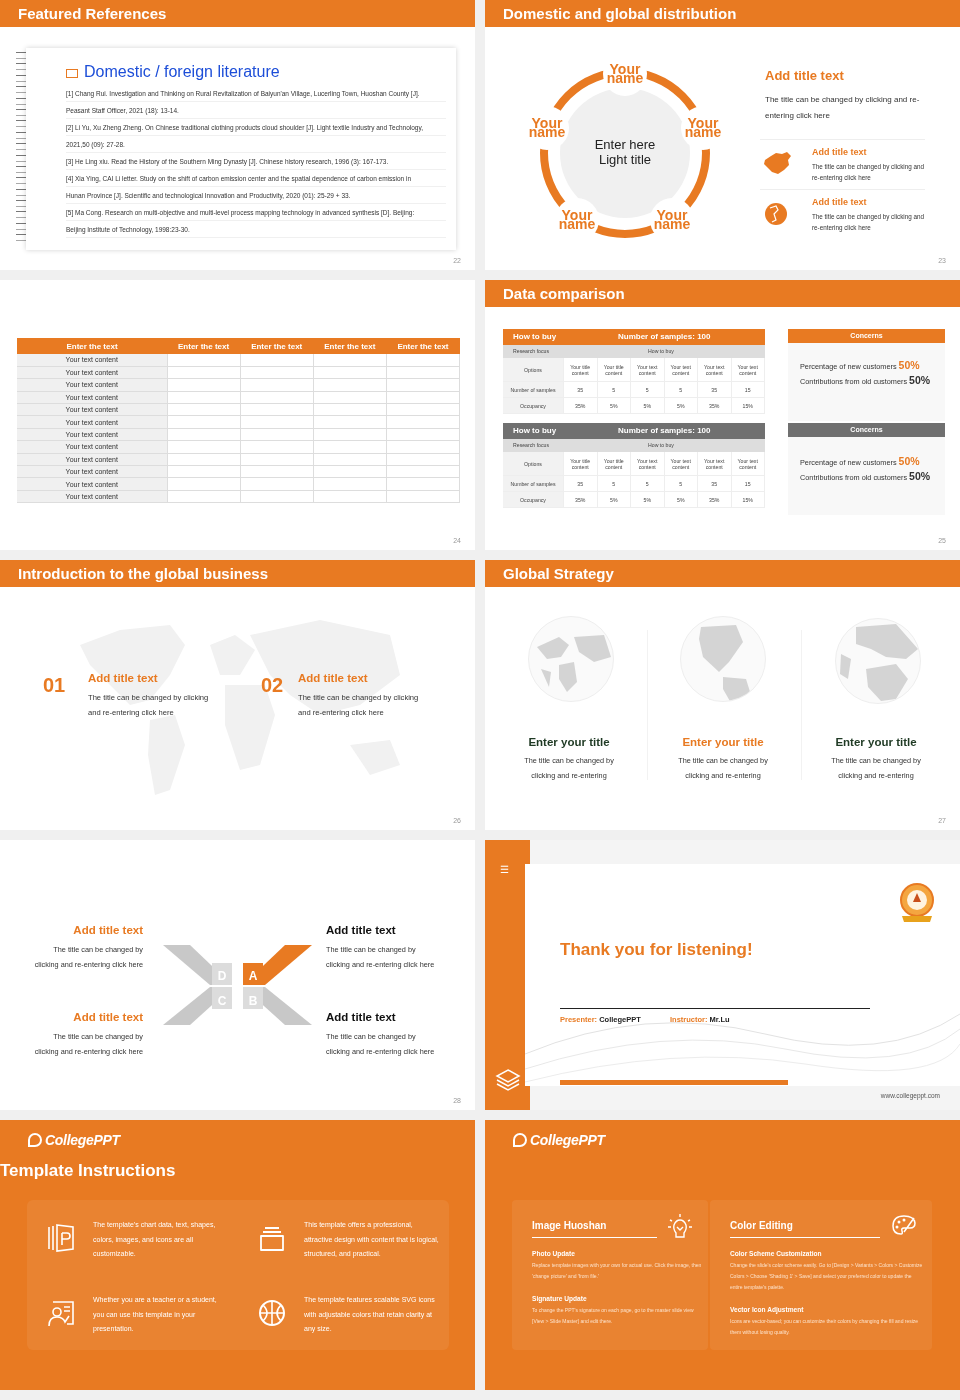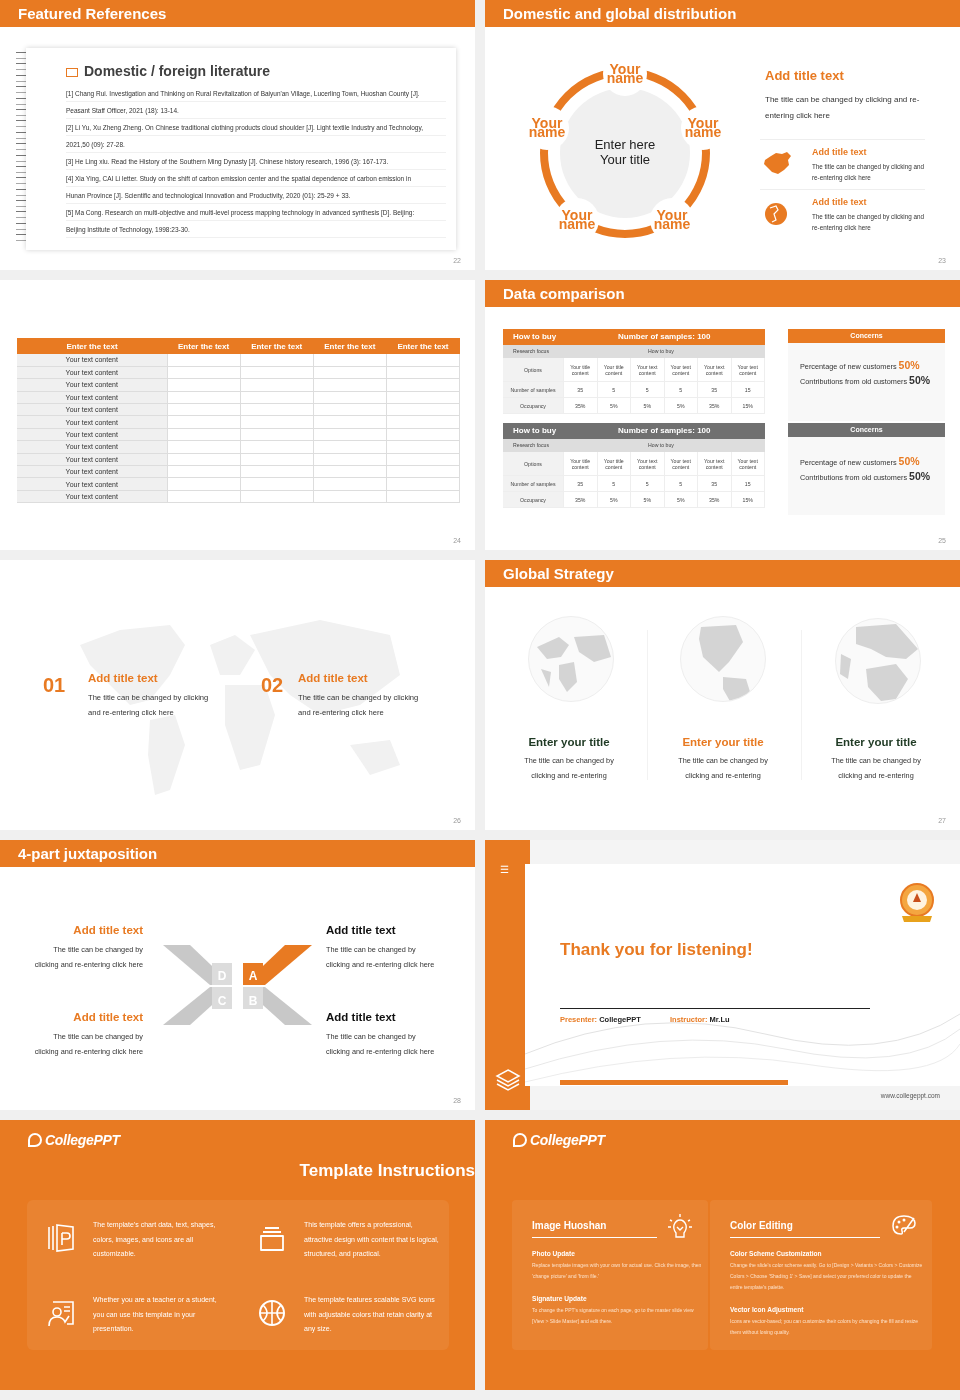--- a/index.html
+++ b/index.html
@@ -10,21 +10,21 @@
 .s5{left:0;top:560px}.s6{left:485px;top:560px}
 .s7{left:0;top:840px}.s8{left:485px;top:840px}
 .s9{left:0;top:1120px;height:270px}.s10{left:485px;top:1120px;height:270px}
 .hdr{position:absolute;left:0;top:0;width:100%;height:27px;background:#e87a22;color:#fff;font-weight:bold;font-size:15px;line-height:27px;padding-left:18px}
 .pgnum{position:absolute;right:14px;bottom:6px;font-size:7px;color:#999}
 .or{color:#e87a22}
 
 .refcard{position:absolute;left:26px;top:48px;width:430px;height:202px;background:#fff;box-shadow:0 0 5px rgba(0,0,0,.18)}
 .spiral{position:absolute;left:16px;top:52px;width:22px;height:195px}
 .spiral i{display:block;height:7px;margin-bottom:4.4px;border-top:1.5px solid #777;border-bottom:1px solid #aaa;width:18px}
-.reftitle{position:absolute;left:40px;top:15px;font-size:14px;font-weight:bold;color:#404040}
+.reftitle{position:absolute;left:40px;top:15px;font-size:16px;font-weight:normal;color:#1d4ed8}
 .reftitle .bk{display:inline-block;width:12px;height:9px;border:1.3px solid #e87a22;margin-right:6px;vertical-align:-1px}
 .reflist{position:absolute;left:40px;top:37px;width:380px;font-size:6.5px;color:#333}
 .reflist div{height:17px;line-height:17px;border-bottom:1px solid #f0f0f0;white-space:nowrap;overflow:hidden}
 
 .ring{position:absolute;left:55px;top:68px;width:170px;height:170px;border-radius:50%;border:8px solid #e87a22}
 .ringinner{position:absolute;left:75px;top:88px;width:130px;height:130px;border-radius:50%;background:#f0f0f0}
 .node{position:absolute;width:44px;height:44px;border-radius:50%;background:#fff;text-align:center;font-size:14px;font-weight:bold;color:#e87a22;line-height:9px;padding-top:13px}
 .center-t{position:absolute;left:95px;top:137px;width:90px;text-align:center;font-size:13px;color:#222;line-height:15px}
 .s2 .ttl{position:absolute;left:280px;top:68px;font-size:13px;font-weight:bold;color:#e87a22}
 .s2 .desc{position:absolute;left:280px;top:92px;font-size:8px;color:#333;line-height:16px;width:170px}
@@ -75,21 +75,21 @@
 .s8 .hr{position:absolute;left:75px;top:168px;width:310px;height:1px;background:#222}
 .s8 .pr{position:absolute;left:75px;top:175px;font-size:7.5px;font-weight:bold;color:#222}
 .s8 .ins{position:absolute;left:185px;top:175px;font-size:7.5px;font-weight:bold;color:#222}
 .s8 .bar{position:absolute;left:75px;top:240px;width:228px;height:5px;background:#e87a22}
 .s8 .url{position:absolute;right:20px;top:252px;font-size:6.5px;color:#555}
 .s8 .logo{position:absolute;left:412px;top:42px;width:40px;height:42px}
 
 .orange{background:#e87a22}
 .cpl{position:absolute;left:28px;top:12px;color:#fff;font-size:14px;font-style:italic;font-weight:bold;letter-spacing:-0.3px}
 .cpl .pi{display:inline-block;width:14px;height:14px;border:2.5px solid #fff;border-radius:50% 50% 50% 0;margin-right:3px;vertical-align:-2px}
-.bigt{position:absolute;width:100%;text-align:right;top:41px;color:#fff;font-size:17px;font-weight:bold}
+.bigt{position:absolute;width:100%;text-align:left;top:41px;color:#fff;font-size:17px;font-weight:bold}
 .panel{position:absolute;left:27px;top:80px;width:422px;height:150px;background:rgba(255,255,255,.07);border-radius:6px}
 .cell{position:absolute;width:211px;height:75px}
 .cell .ic{position:absolute;left:20px;top:23px;width:28px;height:30px}
 .cell .tx{position:absolute;left:66px;top:18px;width:135px;font-size:7px;color:#fff;line-height:14.6px}
 .tpan{position:absolute;top:80px;width:196px;height:150px;background:rgba(255,255,255,.07);border-radius:4px}
 .tpan .h{position:absolute;left:20px;top:20px;font-size:10px;font-weight:bold;color:#fff}
 .tpan .ln{position:absolute;left:20px;top:37px;width:125px;height:1px;background:#fff}
 .tpan .ic{position:absolute;right:14px;top:12px;width:28px;height:28px}
 .tpan .st{position:absolute;left:20px;font-size:6.6px;font-weight:bold;color:#fff}
 .tpan .sd{position:absolute;left:20px;font-size:5px;color:#fde3cc;line-height:11px;width:170px}
@@ -134,21 +134,21 @@
   </div>
   <div class="pgnum">22</div>
 </div>
 
 <div class="slide s2">
   <div class="hdr">Domestic and global distribution</div>
   <div class="ring"></div>
   <div class="ringinner"></div>
   <div class="center-t">
       <div>Enter here</div>
-      <div>Your title</div>
+      <div>Light title</div>
     </div>
   <div class="node" style="left:118px;top:52px">
       <div>Your</div>
       <div>name</div>
     </div>
   <div class="node" style="left:196px;top:106px">
       <div>Your</div>
       <div>name</div>
     </div>
   <div class="node" style="left:165px;top:198px">
@@ -367,20 +367,21 @@
   </div>
   <div class="ccard" style="top:143px">
     <div class="h" style="background:#707070">Concerns</div>
     <div class="l" style="top:32px"><span>Percentage of new customers</span> <b class="or">50%</b></div>
     <div class="l" style="top:47px"><span>Contributions from old customers</span> <b>50%</b></div>
   </div>
   <div class="pgnum">25</div>
 </div>
 
 <div class="slide s5">
+  <div class="hdr">Introduction to the global business</div>
   <svg class="worldmap" viewBox="0 0 360 210">
     <g fill="#f1f1f1">
       <path d="M20 40 L60 25 L110 20 L125 40 L110 70 L90 95 L70 100 L50 80 L30 60 Z"></path>
       <path d="M90 115 L115 110 L125 140 L110 185 L95 190 L88 150 Z"></path>
       <path d="M150 40 L175 30 L195 45 L180 70 L160 70 Z"></path>
       <path d="M165 80 L205 80 L215 110 L200 160 L180 165 L165 120 Z"></path>
       <path d="M190 30 L260 15 L330 30 L340 70 L300 100 L260 110 L230 90 L210 70 Z"></path>
       <path d="M290 140 L330 135 L340 160 L310 170 Z"></path>
     </g>
   </svg>
@@ -436,21 +437,20 @@
     </div>
   <div class="t" style="left:311px;top:176px;color:#1f3a24">Enter your title</div>
   <div class="d" style="left:311px;top:194px">
       <div>The title can be changed by</div>
       <div>clicking and re-entering</div>
     </div>
   <div class="pgnum">27</div>
 </div>
 
 <div class="slide s7">
-  <div class="hdr">4-part juxtaposition</div>
   <svg style="position:absolute;left:160px;top:103px" width="155" height="84" viewBox="0 0 155 84">
     <path d="M3 2 L30 2 L72 42 L72 42 L50 42 Z" fill="#c8c8c8"></path>
     <path d="M3 82 L30 82 L72 44 L50 44 Z" fill="#c8c8c8"></path>
     <path d="M152 82 L125 82 L83 44 L105 44 Z" fill="#c8c8c8"></path>
     <path d="M152 2 L125 2 L83 42 L105 42 Z" fill="#e87a22"></path>
     <rect x="52" y="20" width="20" height="22" fill="#dcdcdc"></rect>
     <rect x="52" y="44" width="20" height="22" fill="#dcdcdc"></rect>
     <rect x="83" y="44" width="20" height="22" fill="#dcdcdc"></rect>
     <rect x="83" y="20" width="20" height="22" fill="#e87a22"></rect>
     <text x="62" y="37" font-size="12" font-weight="bold" fill="#fff" text-anchor="middle" font-family="Liberation Sans, sans-serif">D</text>

